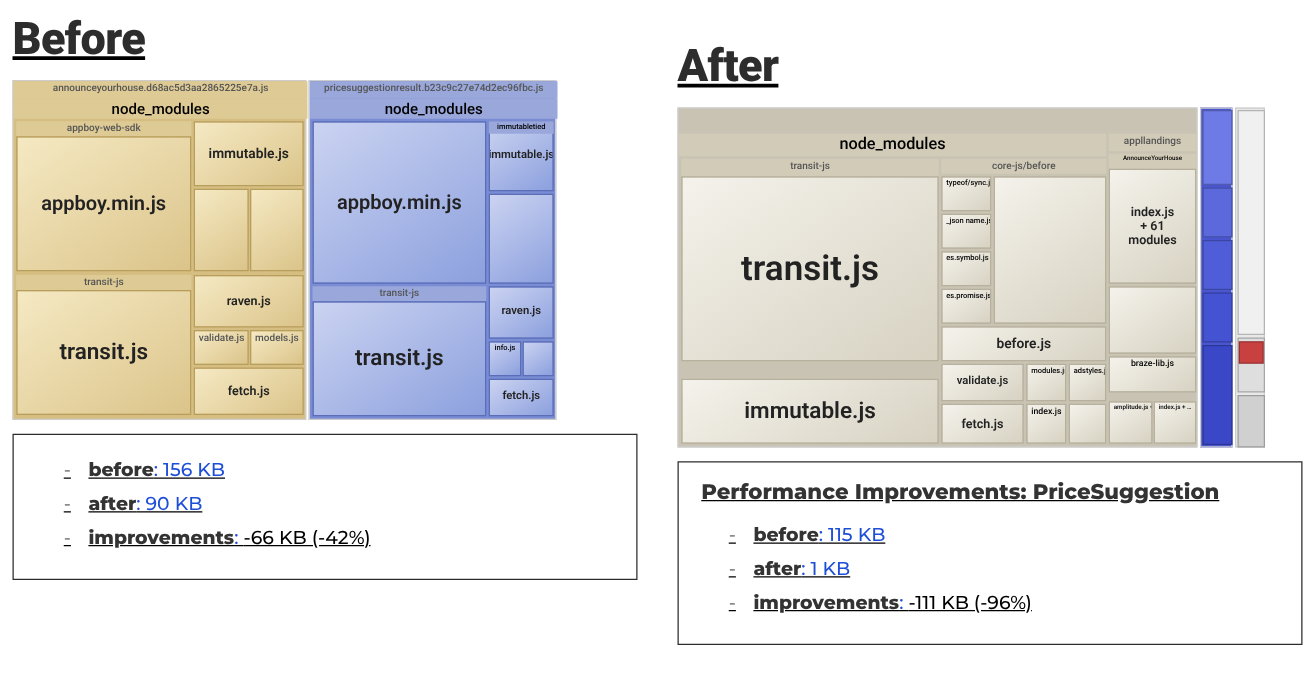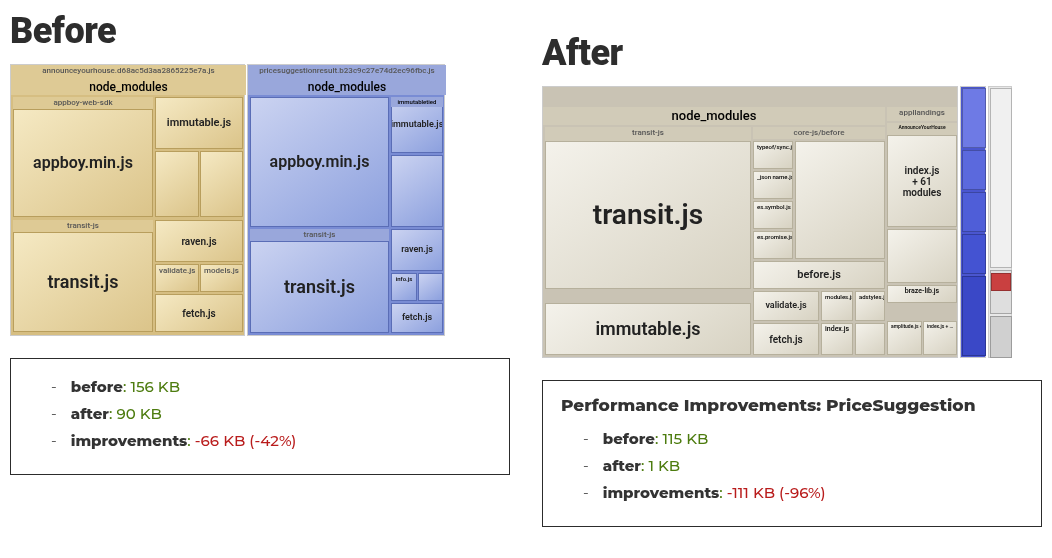--- a/index.html
+++ b/index.html
@@ -5,31 +5,31 @@
     * { box-sizing: border-box; }
     body {
       margin: 0;
       padding: 10px;
       font-family: -apple-system, BlinkMacSystemFont, "Segoe UI", Roboto, sans-serif;
       background: #fff;
       width: 1052px;
       height: 558px;
       overflow: hidden;
     }
-    .container { display: flex; gap: 32px; }
+    .container { display: flex; gap: 32px; text-decoration: underline; }
     .column { flex: 1; }
     .heading {
       font-size: 36px;
       font-weight: 900;
       color: #2d2d2d;
       margin: 0 0 12px 0;
       letter-spacing: -0.5px;
     }
     .col-right .heading { margin-top: 22px; }
-    .treemap-wrap { display: flex; gap: 2px; margin-bottom: 22px; }
+    .treemap-wrap { display: flex; gap: 2px; margin-bottom: 11px; }
     .treemap {
       position: relative;
       font-size: 10px;
       line-height: 1.1;
       border: 1px solid #ccc;
     }
     .block {
       position: absolute;
       box-sizing: border-box;
       overflow: hidden;
@@ -76,22 +76,22 @@
     }
     .stats-row {
       display: flex;
       align-items: center;
       gap: 14px;
       padding: 4px 0 4px 22px;
       font-size: 15px;
     }
     .dash { color: #555; }
     .stat-key { font-weight: 800; color: #333; }
-    .stat-val { color: #4d7c0f; font-weight: 500; }
-    .green { color: #b91c1c; font-weight: 500; margin-top: 21px; }
+    .stat-val { color: #1d4ed8; font-weight: 500; }
+    .green { color: #000000; font-weight: 500; margin-top: 21px; }
   </style>
 </head>
 <body>
 
 <div class="container">
 
   <div class="column">
     <div class="heading">Before</div>
 
     <div class="treemap-wrap">
@@ -200,21 +200,21 @@
           </div>
         <div class="block gray-hdr" style="left:344px;top:36px;width:70px;height:12px">
             <span class="label" style="font-size:5px">AnnounceYourHouse</span>
           </div>
         <div class="block gray-fill" style="left:344px;top:48px;width:70px;height:92px">
             <div class="biglabel" style="font-size:10px;text-align:center;white-space:pre">index.js
 + 61
 modules</div>
           </div>
         <div class="block gray-fill" style="left:344px;top:142px;width:70px;height:54px"></div>
-        <div class="block gray-fill" style="left:344px;top:198px;width:70px;height:18px">
+        <div class="block gray-fill" style="left:344px;top:198px;width:70px;height:29px">
             <span class="label" style="font-size:7px">braze-lib.js</span>
           </div>
         <div class="block gray-fill" style="left:344px;top:234px;width:35px;height:34px">
             <span class="label" style="font-size:5px">amplitude.js + 3 modules</span>
           </div>
         <div class="block gray-fill" style="left:380px;top:234px;width:34px;height:34px">
             <span class="label" style="font-size:5px">index.js + …</span>
           </div>
 
         <div class="block gray-hdr" style="left:2px;top:40px;width:206px;height:14px">

